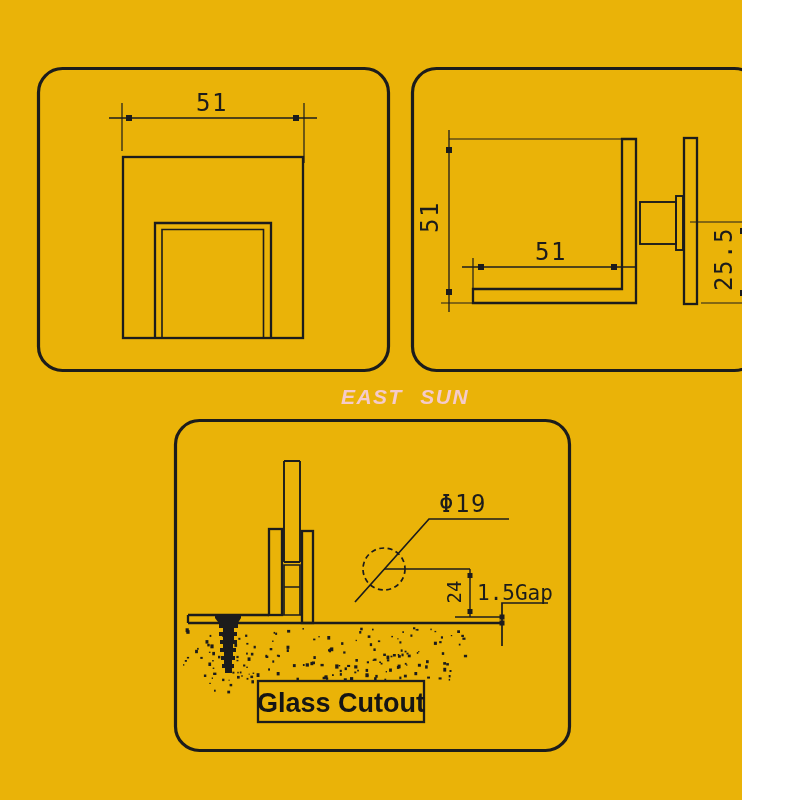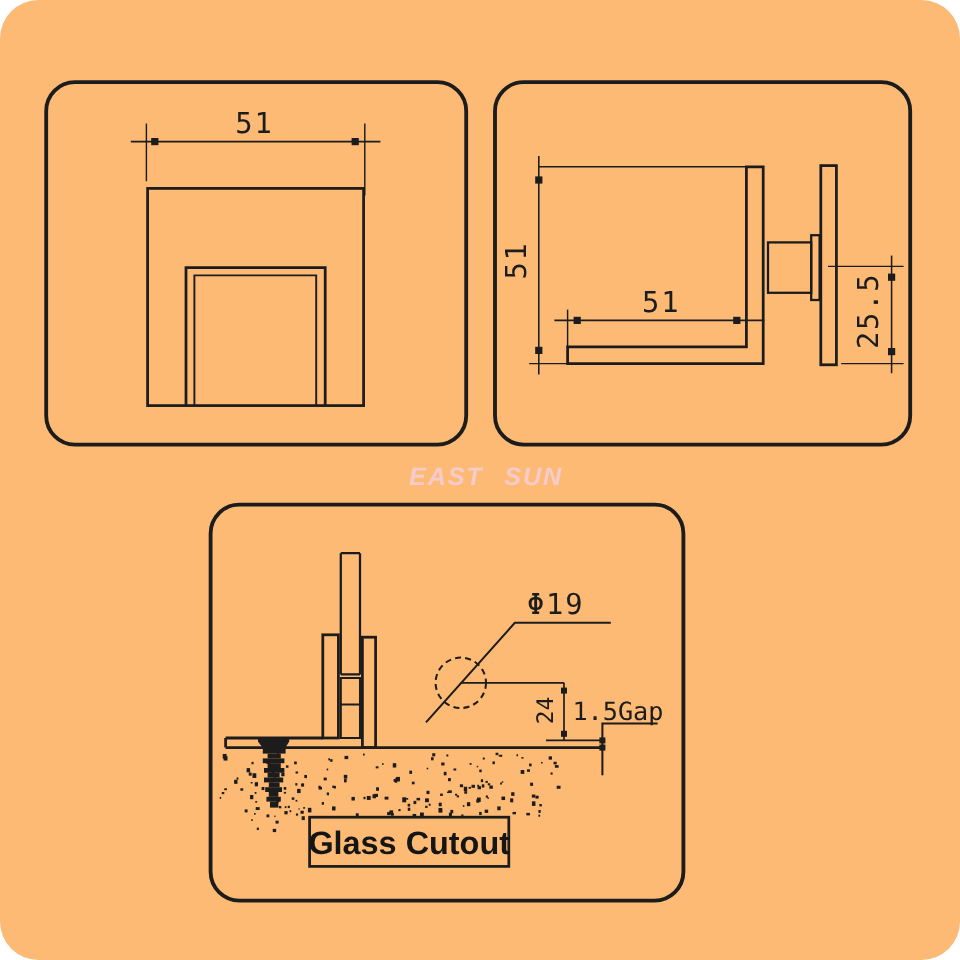--- a/index.html
+++ b/index.html
@@ -1,17 +1,17 @@
 <!DOCTYPE html>
 <html><head>
 <meta charset="utf-8">
 <style>
   html,body{margin:0;padding:0;background:#ffffff;}
-  .stage{position:relative;width:800px;height:800px;background:#fdba74;overflow:hidden;
-         font-family:"DejaVu Sans Mono", monospace;border-radius:32px;}
+  .stage{position:relative;width:742px;height:800px;background:#eab308;overflow:hidden;
+         font-family:"DejaVu Sans Mono", monospace;}
   svg{display:block;}
   .ln{stroke:#1c1c1c;fill:none;}
   .panel-border{stroke:#1c1c1c;stroke-width:3.2;fill:none;}
   .heavy{stroke-width:2.3;}
   .med{stroke-width:1.9;}
   .thin{stroke-width:1.2;}
   .dimline{stroke-width:1.3;}
   .sq{fill:#1c1c1c;stroke:none;}
   .dimtxt{font-family:"DejaVu Sans Mono", monospace;fill:#1c1c1c;font-size:24px;letter-spacing:1.5px;}
   .dimtxt-sm{font-family:"DejaVu Sans Mono", monospace;fill:#1c1c1c;font-size:19px;}

